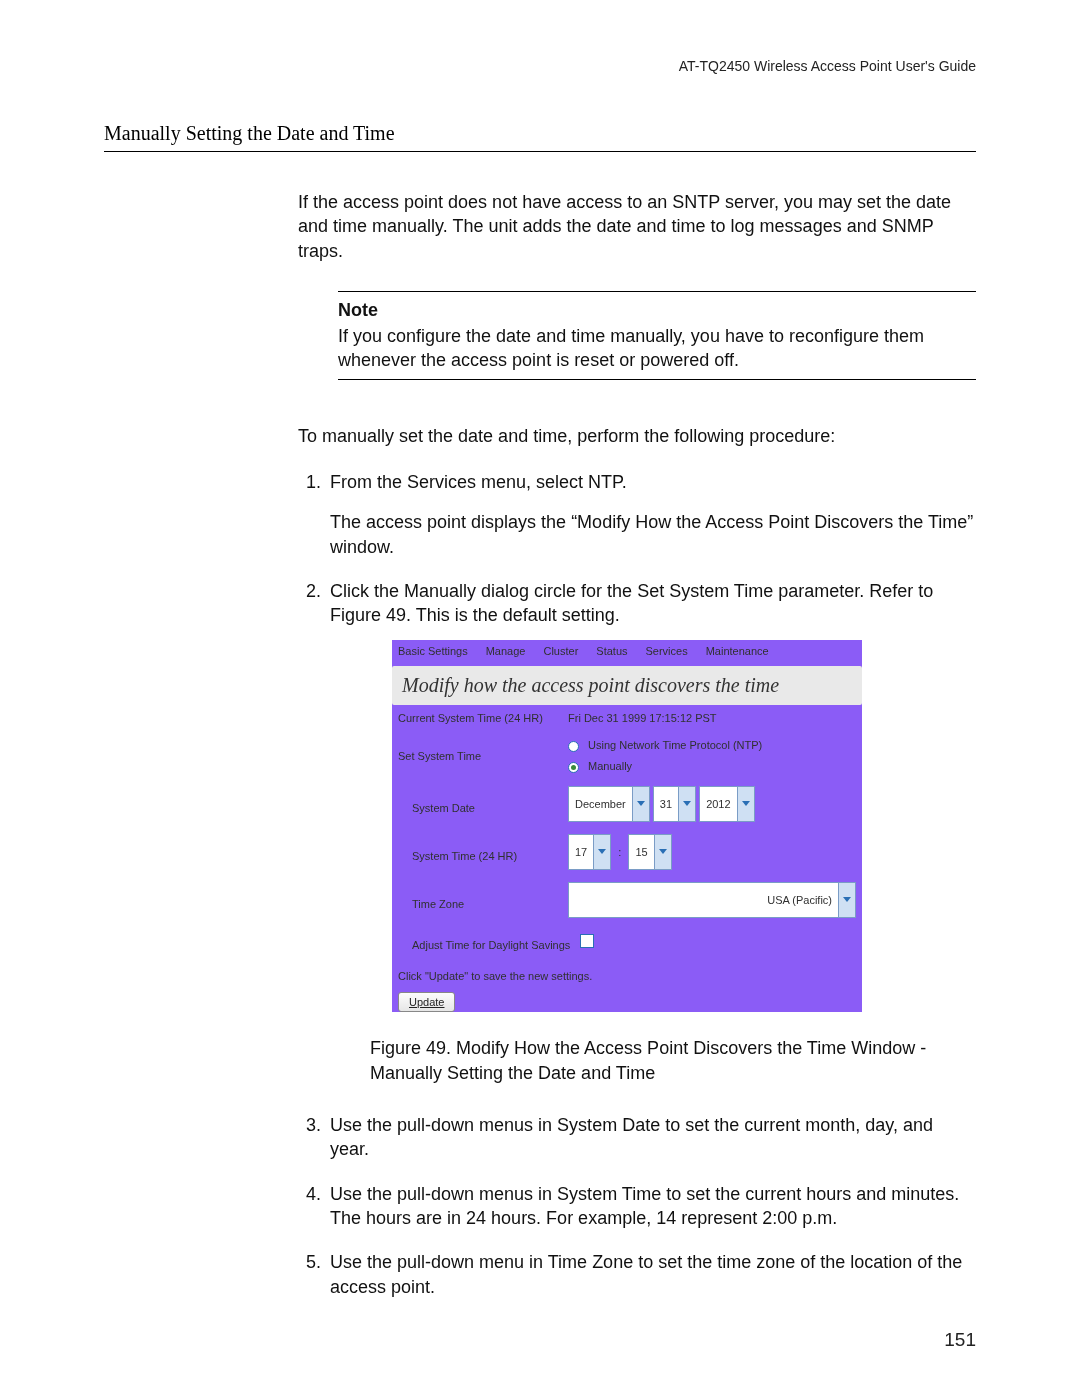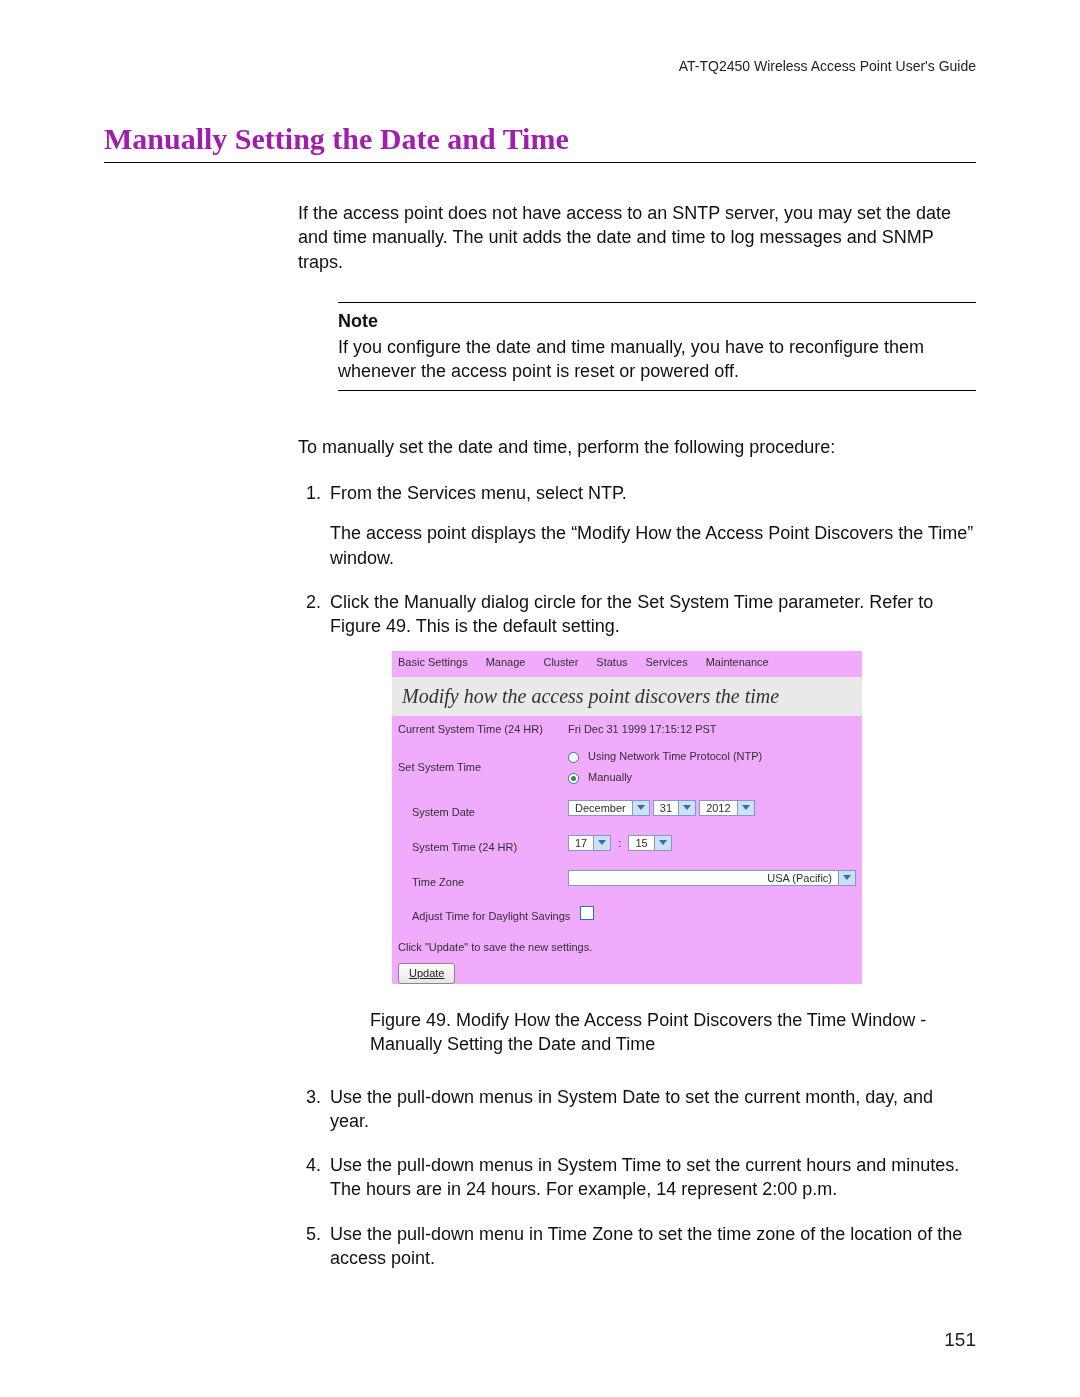--- a/index.html
+++ b/index.html
@@ -17,23 +17,23 @@
     padding: 58px 104px 0 104px;
   }
   .running-head {
     text-align: right;
     font-size: 14px;
     color: #232323;
     margin-bottom: 48px;
   }
   .h1 {
     font-family: "Times New Roman", Times, serif;
-    font-weight: bold;
-    font-size: 30px;
-    color: #a21caf;
+    font-weight: normal;
+    font-size: 20px;
+    color: #000000;
     margin: 0 0 6px 0;
   }
   .hr-top {
     border: none;
     border-top: 1px solid #000;
     margin: 0 0 38px 0;
   }
   .body-col {
     margin-left: 194px; 
     font-size: 18px;
@@ -64,21 +64,21 @@
     margin: 24px 40px 28px 40px;
   }
 
   
   .ui-shot {
     width: 470px;
     margin: 12px 0 8px 62px;
     font-family: Verdana, Arial, sans-serif;
     font-size: 11px;
     color: #303030;
-    background: #f0abfc;
+    background: #8b5cf6;
   }
   .ui-tabs {
     display: flex;
     gap: 18px;
     padding: 4px 6px;
   }
   .ui-tabs span { color: #303030; }
   .ui-section-title {
     background: #e9e9e9;
     font-style: italic;
@@ -121,21 +121,21 @@
     width: 12px; height: 12px;
     border: 1px solid #2a6fb5;
     background: #fff;
     vertical-align: middle;
   }
   .dd {
     display: inline-flex;
     align-items: center;
     border: 1px solid #7a9cc6;
     background: #fff;
-    height: 16px;
+    height: 36px;
     box-sizing: border-box;
     font-size: 11px;
   }
   .dd .dd-text { padding: 0 6px; }
   .dd .dd-arrow {
     width: 16px; height: 100%;
     background: #cfe0f3;
     border-left: 1px solid #7a9cc6;
     display: flex;
     align-items: center;

